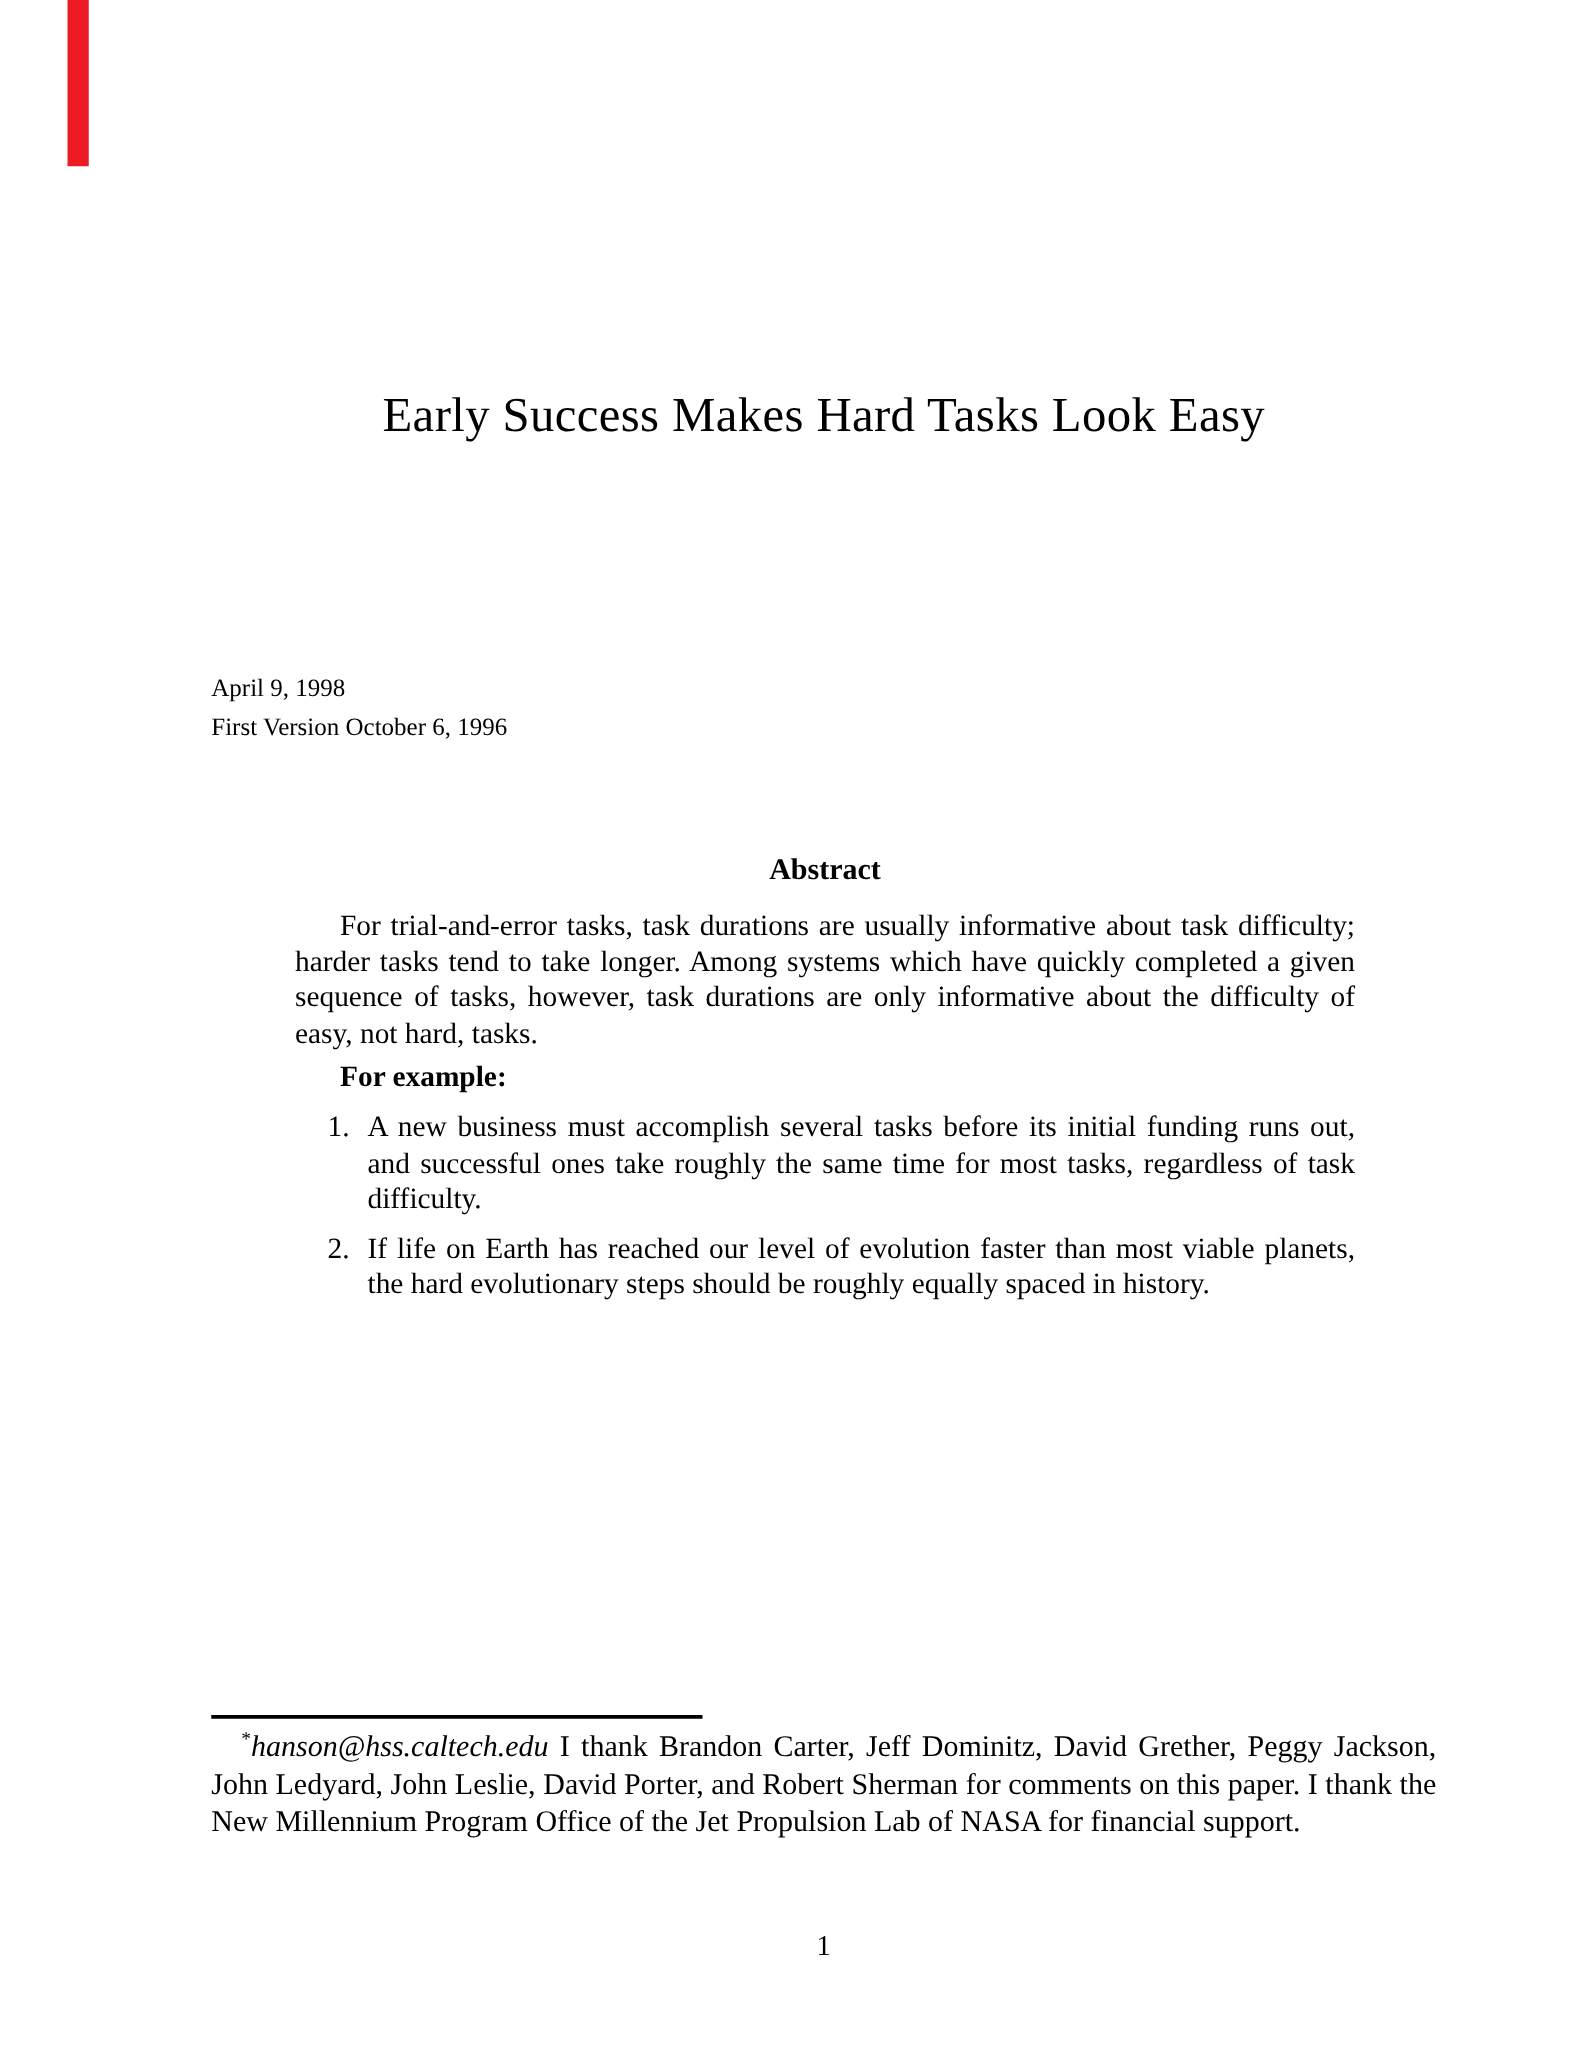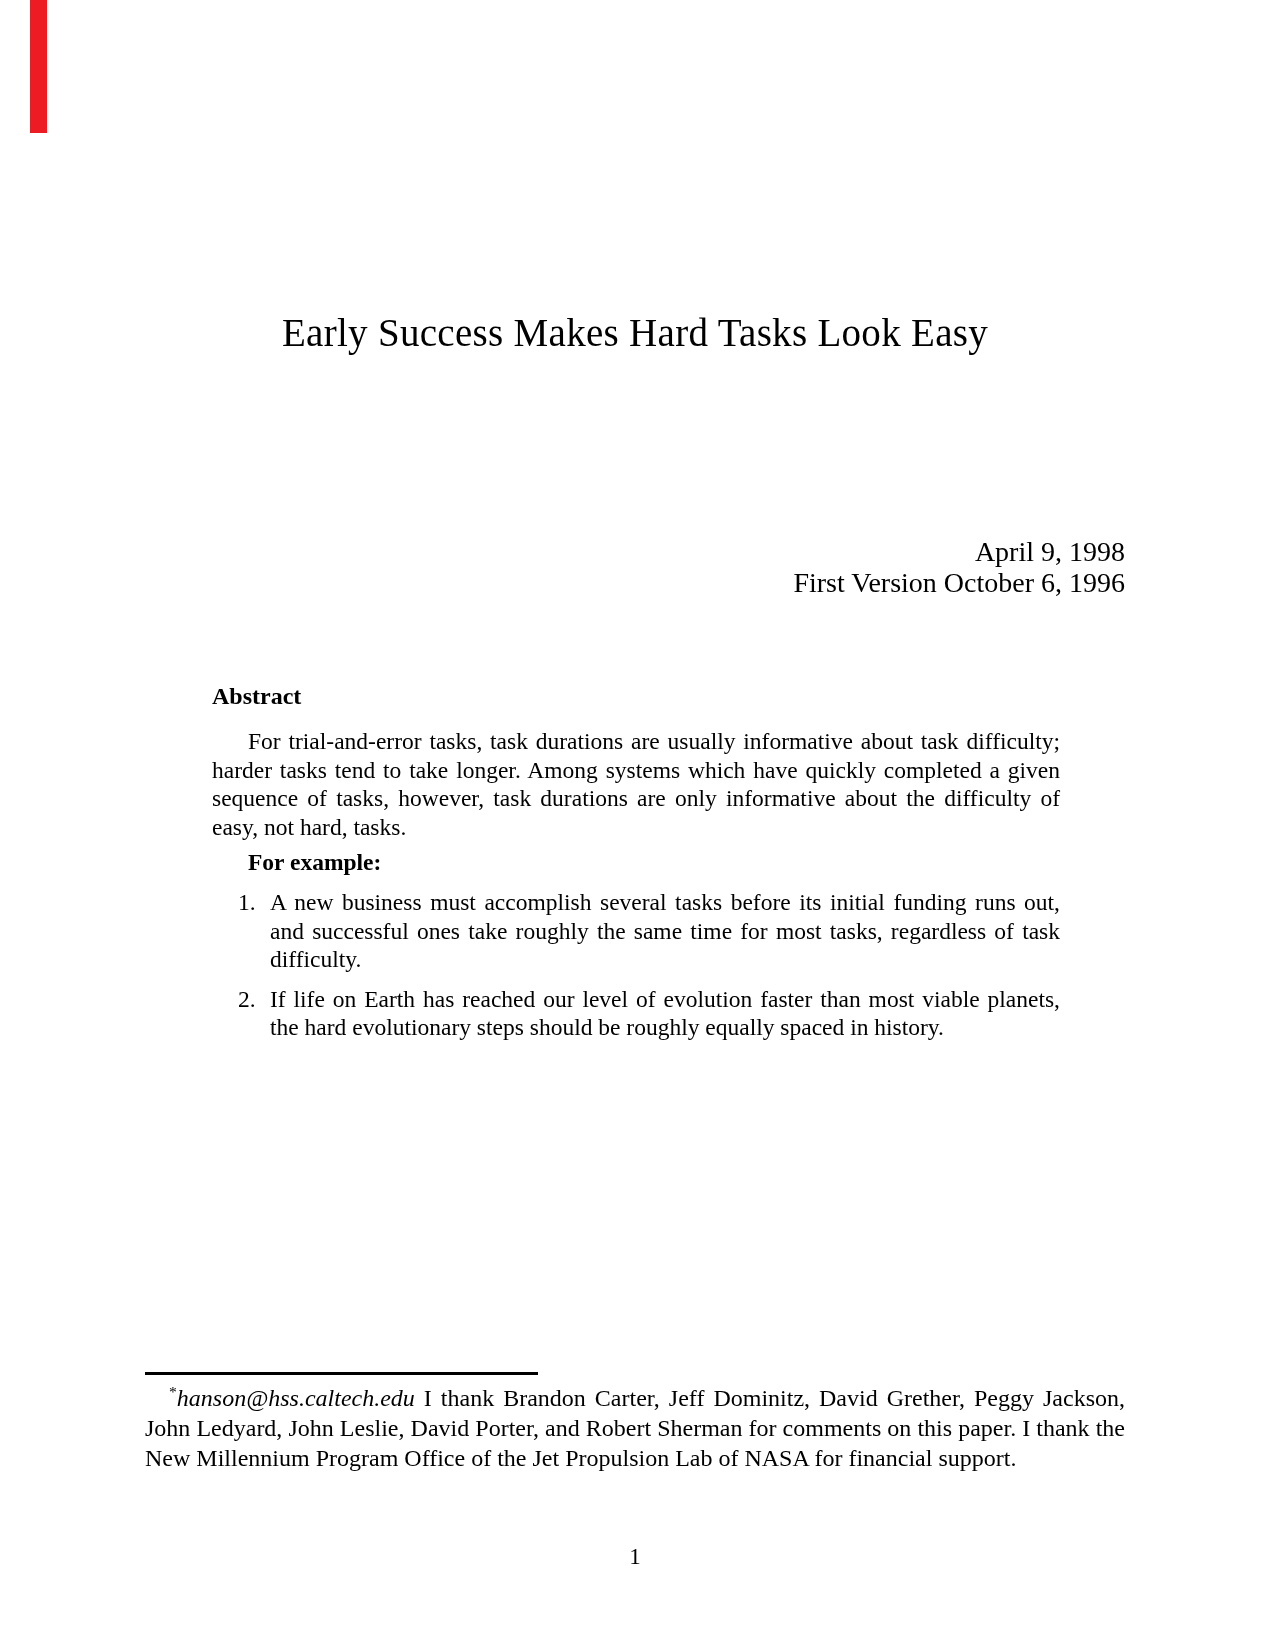--- a/index.html
+++ b/index.html
@@ -4,21 +4,21 @@
 <style>
   html, body { margin: 0; padding: 0; }
   body {
     width: 1275px; height: 1651px;
     background: #ffffff;
     font-family: "Liberation Serif", "DejaVu Serif", serif;
     color: #000000;
     overflow: hidden;
     position: relative;
   }
-  .page { position: absolute; inset: 0; }
+  .page { position: absolute; inset: 0; margin-left: 24px; }
 
   .red-strip {
     position: absolute;
     left: 30px; top: 0; width: 17px; height: 133px;
   }
 
   .title {
     position: absolute;
     left: 145px; top: 310px; width: 980px;
     margin: 0;
@@ -30,31 +30,32 @@
 
   .authors {
     position: absolute;
     left: 145px; top: 390px; width: 980px;
     font-size: 28px; line-height: 36px;
     text-align: center;
   }
   .dates {
     position: absolute;
     left: 145px; top: 536px; width: 980px;
-    font-size: 28px; line-height: 31px;
-    text-align: right;
+    font-size: 20px; line-height: 31px;
+    text-align: left;
   }
   sup.fnmark { font-size: 65%; vertical-align: super; line-height: 0; }
 
   .abstract {
     position: absolute;
     left: 212px; top: 682px; width: 848px;
     font-size: 23.5px; line-height: 28.4px;
   }
   .abstract-heading {
+    text-align: center;
     font-weight: 700;
     font-size: 24px;
     margin-bottom: 17px;
   }
   .abstract p { margin: 0; text-align: justify; }
   .abstract p.indent { text-indent: 36px; }
   .example-lead { margin-top: 7px !important; font-weight: bold; }
 
   .example-list {
     list-style: none;

